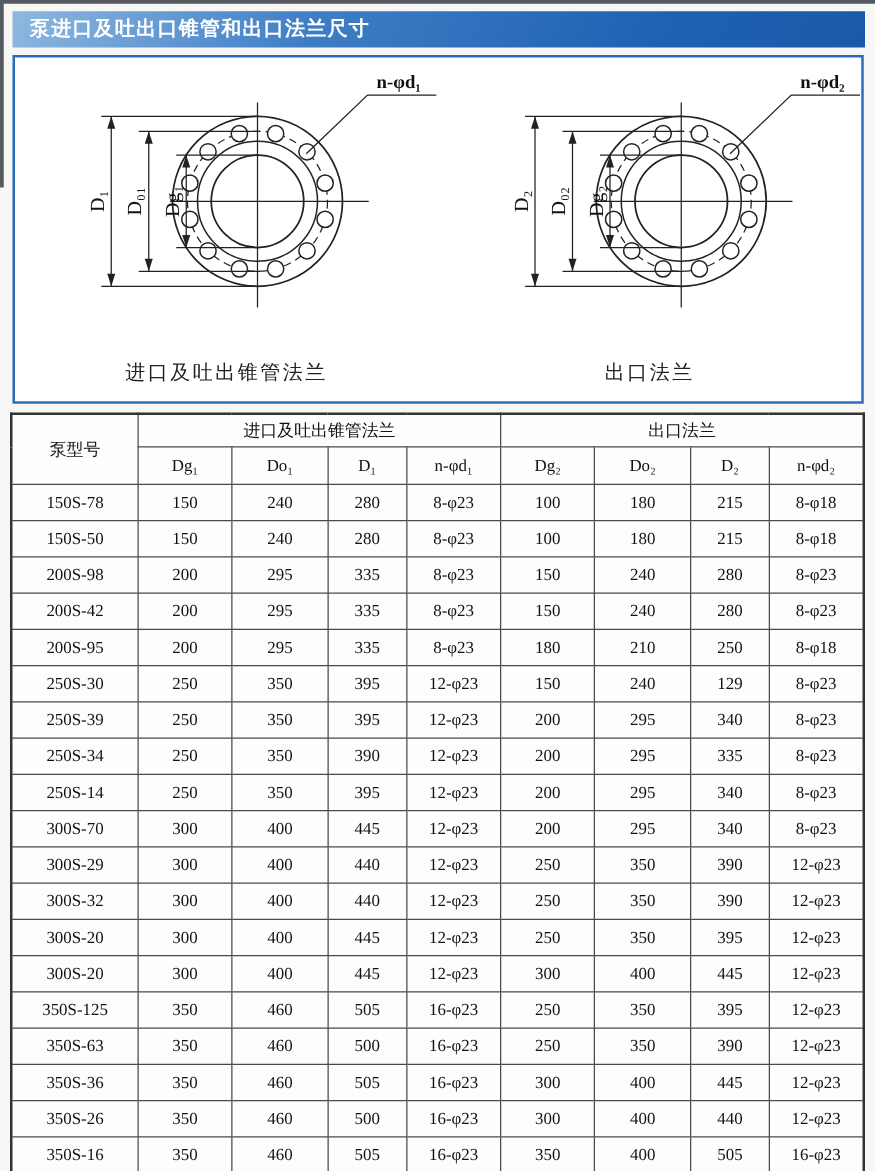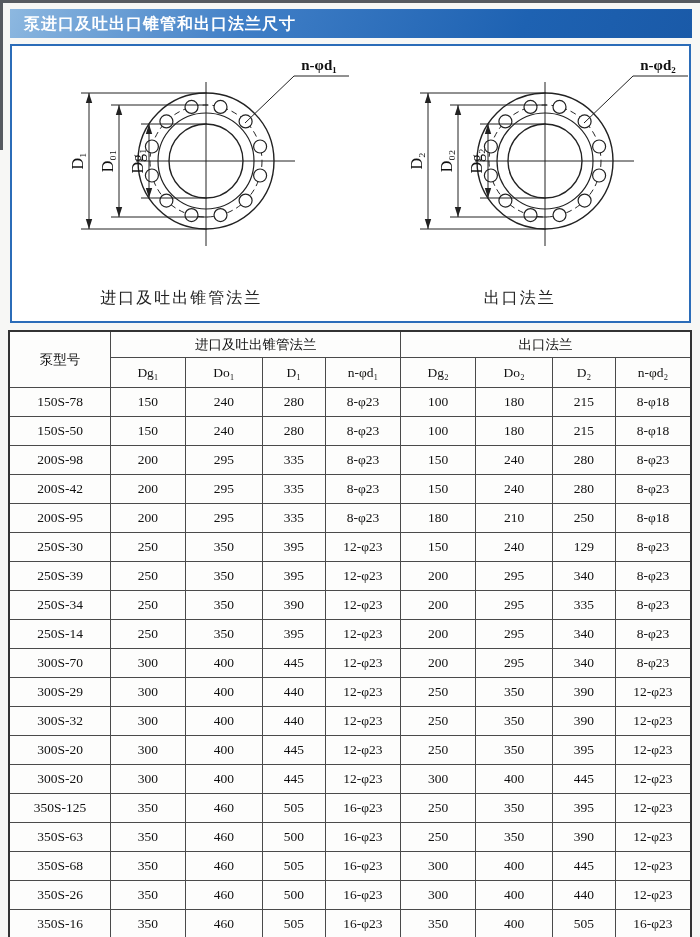--- a/index.html
+++ b/index.html
@@ -369,21 +369,21 @@
           <td>350</td>
           <td>460</td>
           <td>500</td>
           <td>16-φ23</td>
           <td>250</td>
           <td>350</td>
           <td>390</td>
           <td>12-φ23</td>
         </tr>
         <tr>
-          <td>350S-68</td>
+          <td>350S-36</td>
           <td>350</td>
           <td>460</td>
           <td>505</td>
           <td>16-φ23</td>
           <td>300</td>
           <td>400</td>
           <td>445</td>
           <td>12-φ23</td>
         </tr>
         <tr>

